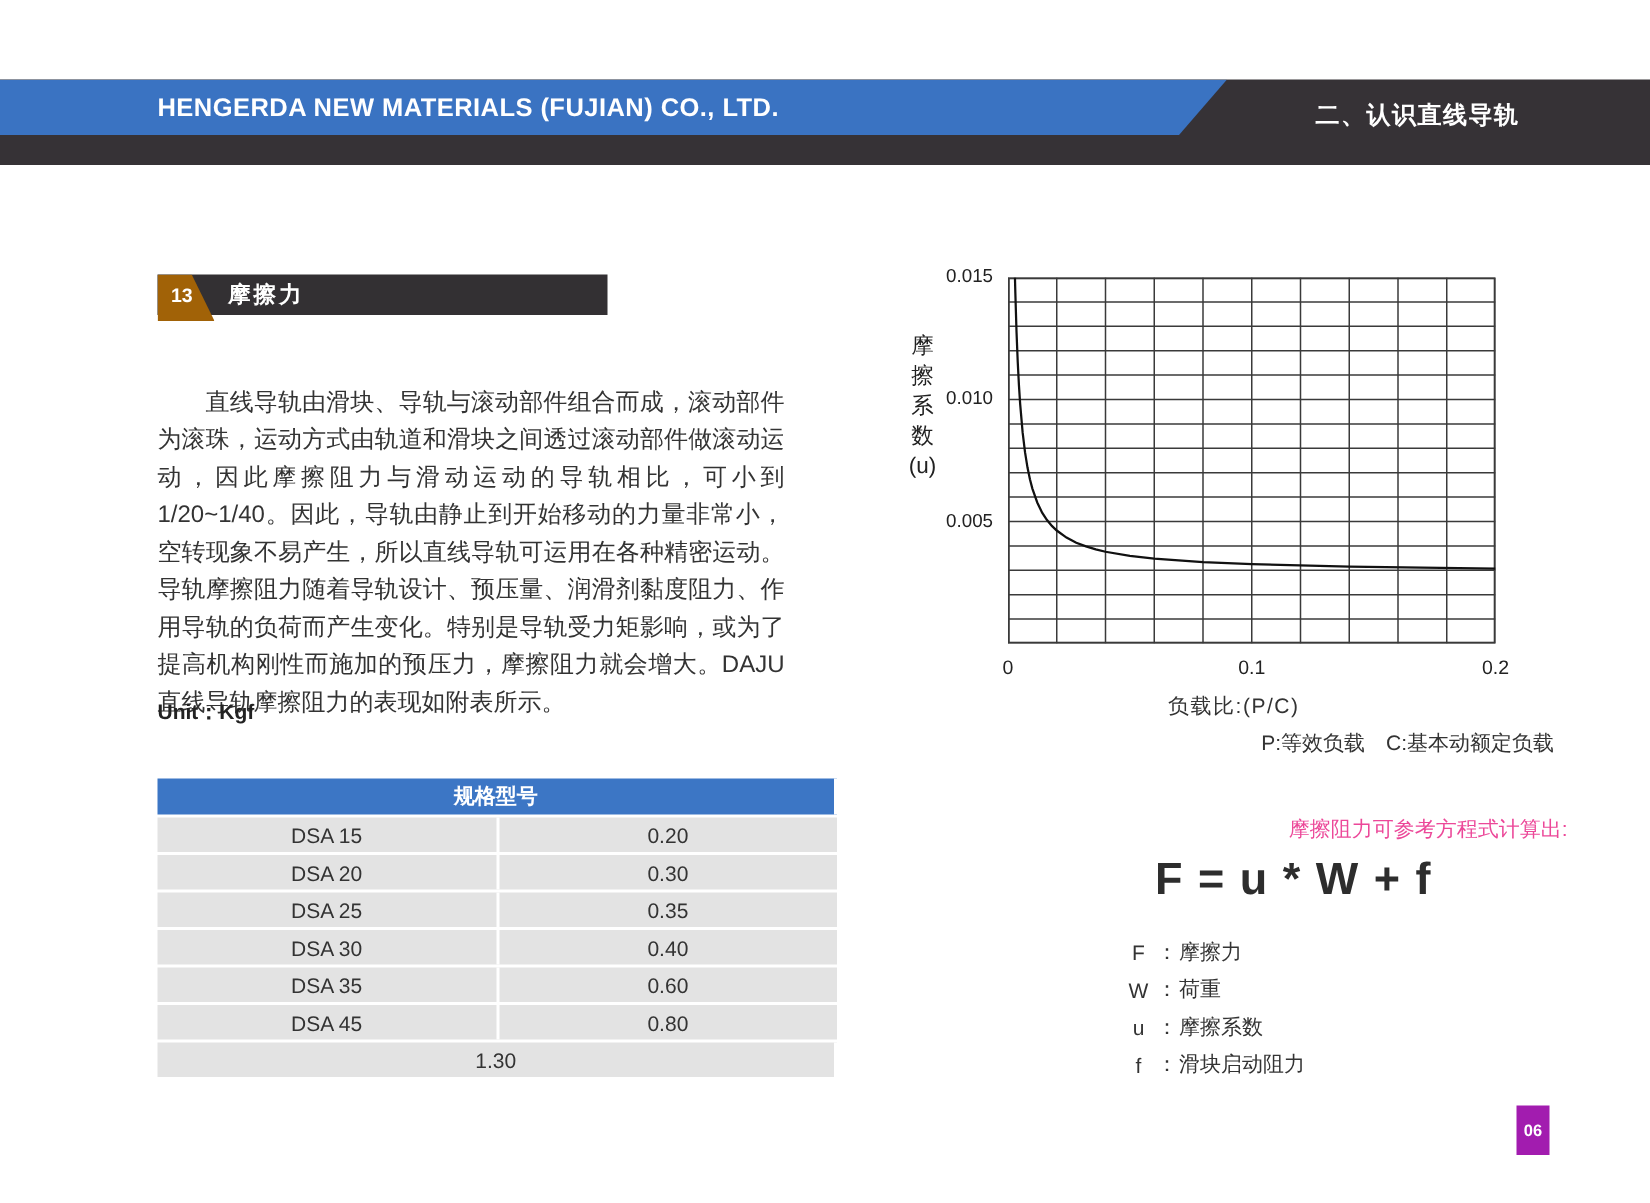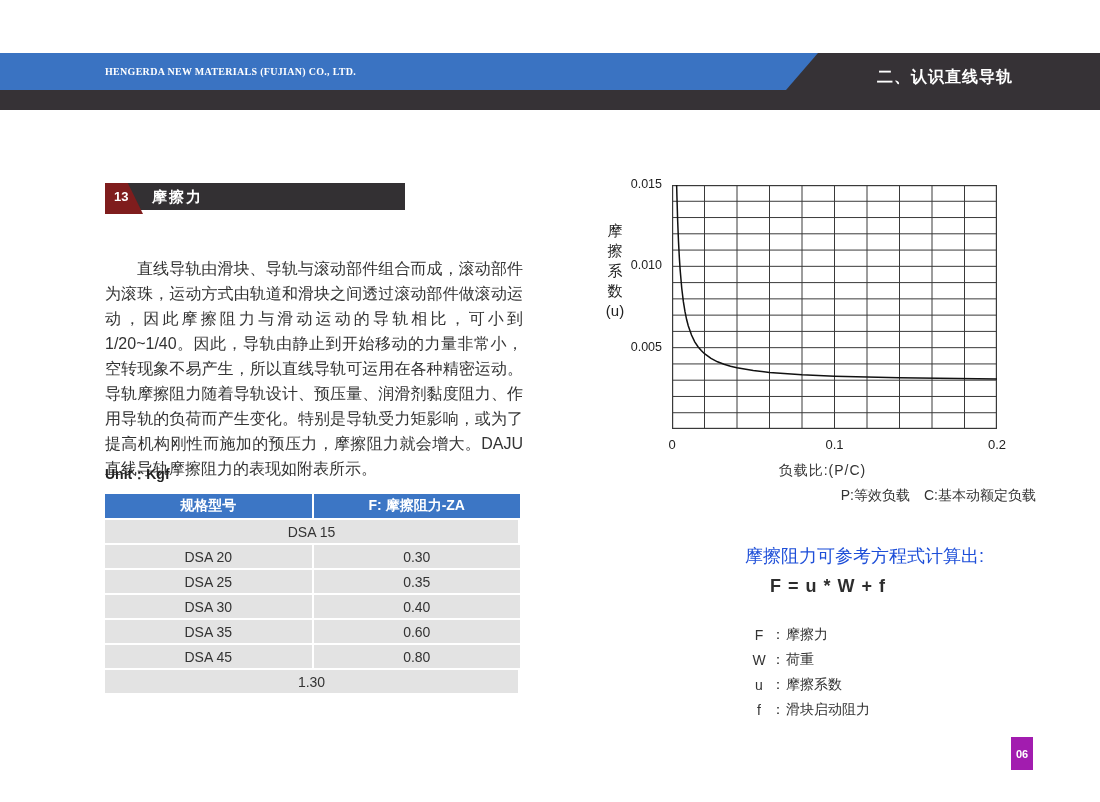--- a/index.html
+++ b/index.html
@@ -6,59 +6,59 @@
   body{
     width:1100px;height:802px;position:relative;background:#ffffff;
     font-family:"Liberation Sans","DejaVu Sans",sans-serif;
     color:#333333;overflow:hidden;
   }
   
   .hdr-strip{position:absolute;left:0;top:53px;width:1100px;height:57px;background:#363236;}
   .hdr-blue{position:absolute;left:0;top:0;width:820px;height:37px;background:#3a73c2;
     clip-path:polygon(0 0,818px 0,786px 100%,0 100%);}
   .hdr-company{position:absolute;left:105px;top:0;height:37px;line-height:37px;
-    color:#ffffff;font-size:10px;font-weight:bold;letter-spacing:.3px;font-family:Liberation Serif, serif;}
+    color:#ffffff;font-size:17px;font-weight:bold;letter-spacing:.3px;}
   .hdr-title{position:absolute;left:860px;top:14px;width:170px;text-align:center;
     color:#ffffff;font-size:16px;font-weight:bold;letter-spacing:1px;}
   
   .sec-bar{position:absolute;left:105px;top:183px;width:300px;height:27px;background:#333033;}
-  .sec-tab{position:absolute;left:105px;top:183px;width:38px;height:31px;background:#7f1d1d;
+  .sec-tab{position:absolute;left:105px;top:183px;width:38px;height:31px;background:#a16207;
     clip-path:polygon(0 0,60% 0,100% 100%,0 100%);color:#fff;font-size:13px;font-weight:bold;
     line-height:27px;padding-left:0;text-align:left;}
   .sec-tab span{padding-left:9px;}
   .sec-title{position:absolute;left:152px;top:183px;height:27px;line-height:27px;
     color:#ffffff;font-size:15px;font-weight:bold;letter-spacing:2px;}
   
   .para{position:absolute;left:105px;top:256px;width:418px;font-size:16px;line-height:25px;
     text-indent:2em;text-align:justify;color:#333;}
   
   .unit{position:absolute;left:105px;top:466px;width:415px;
     font-size:14px;font-weight:600;color:#222;}
-  .tbl{position:absolute;left:105px;top:494px;width:415px;}
+  .tbl{position:absolute;left:105px;top:519px;width:453px;}
   .t-head{display:flex;height:24px;background:#3c76c5;color:#fff;font-size:14px;font-weight:bold;}
   .t-head .c{flex:1;display:flex;align-items:center;justify-content:center;}
   .t-head .c:first-child{border-right:2px solid #ffffff;}
   .t-row{display:flex;height:23px;margin-top:2px;background:#e3e3e3;font-size:14px;color:#333;}
   .t-row .c{flex:1;display:flex;align-items:center;justify-content:center;}
   .t-row .c:first-child{border-right:2px solid #ffffff;}
   
   .chart{position:absolute;left:596px;top:175px;width:460px;height:345px;}
   .plot{position:absolute;left:76px;top:10px;width:325px;height:244px;}
   .ylab{position:absolute;left:6px;top:46px;width:26px;text-align:center;
     font-size:15px;color:#222;line-height:20px;}
   .ytick{position:absolute;width:62px;text-align:right;font-size:12.5px;color:#222;}
   .xtick{position:absolute;width:44px;text-align:center;font-size:13px;color:#222;top:262px;}
   .xlabel{position:absolute;left:64px;top:287px;width:325px;text-align:center;
     font-size:14px;color:#333;letter-spacing:1px;}
   .xcap{position:absolute;left:40px;top:312px;width:400px;text-align:right;
     font-size:14px;color:#333;}
   
   .formula{position:absolute;left:745px;top:544px;width:300px;}
-  .f-intro{font-size:18px;color:#1d4ed8;}
-  .f-eq{margin-top:8px;margin-left:25px;font-size:18px;font-weight:bold;color:#2d2d2d;letter-spacing:1px;}
+  .f-intro{font-size:14px;color:#ec4899;text-align:right;}
+  .f-eq{margin-top:8px;margin-left:25px;font-size:30px;font-weight:bold;color:#2d2d2d;letter-spacing:1px;}
   .f-legend{position:absolute;left:748px;top:622px;}
   .f-li{display:flex;height:25px;align-items:center;font-size:14px;color:#333;}
   .f-li .sym{width:22px;text-align:center;}
   .f-li .sep{width:16px;text-align:center;}
   
   .pagenum{position:absolute;left:1011px;top:737px;width:22px;height:33px;background:#a21caf;
     color:#fff;font-size:11px;font-weight:bold;display:flex;align-items:center;justify-content:center;}
 </style>
 </head>
 <body>
@@ -75,25 +75,25 @@
   <span>13</span>
 </div>
 <div class="sec-title">摩擦力</div>
 
 <div class="para">直线导轨由滑块、导轨与滚动部件组合而成，滚动部件为滚珠，运动方式由轨道和滑块之间透过滚动部件做滚动运动，因此摩擦阻力与滑动运动的导轨相比，可小到1/20~1/40。因此，导轨由静止到开始移动的力量非常小，空转现象不易产生，所以直线导轨可运用在各种精密运动。导轨摩擦阻力随着导轨设计、预压量、润滑剂黏度阻力、作用导轨的负荷而产生变化。特别是导轨受力矩影响，或为了提高机构刚性而施加的预压力，摩擦阻力就会增大。DAJU直线导轨摩擦阻力的表现如附表所示。</div>
 
 <div class="unit">Unit：Kgf</div>
 <div class="tbl">
   <div class="t-head">
     <div class="c">规格型号</div>
-    <div class="c">F: 摩擦阻力-ZA</div>
   </div>
   <div id="t-body">
       <div class="t-row">
         <div class="c">DSA 15</div>
+        <div class="c">0.20</div>
       </div>
       <div class="t-row">
         <div class="c">DSA 20</div>
         <div class="c">0.30</div>
       </div>
       <div class="t-row">
         <div class="c">DSA 25</div>
         <div class="c">0.35</div>
       </div>
       <div class="t-row">

